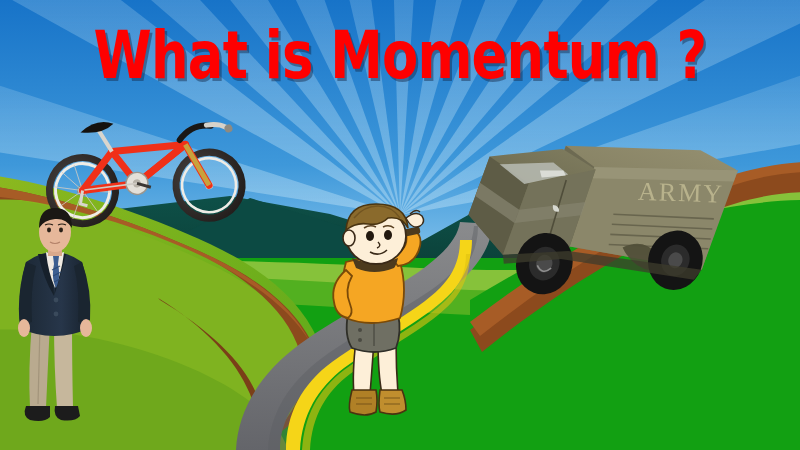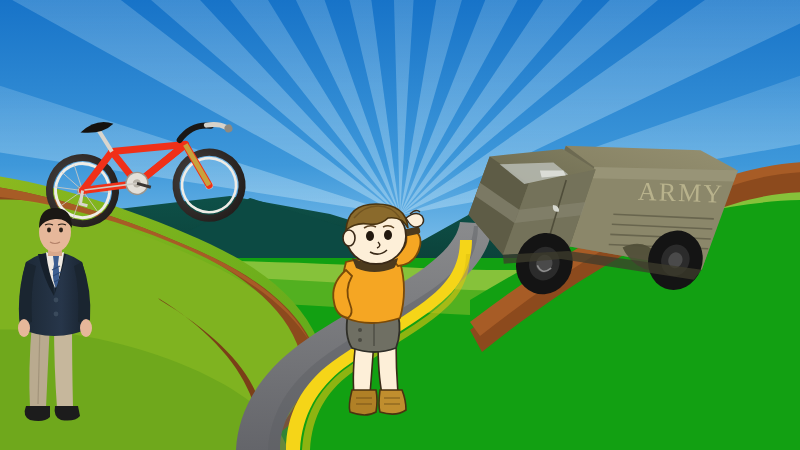--- a/index.html
+++ b/index.html
@@ -359,14 +359,17 @@
         <path d="M25,2 q0,-20 16,-20 q17,0 17,20 q-6,-10 -17,-9 q-11,1 -16,9 Z" fill="#1b1714"></path>
         <ellipse cx="35" cy="4" rx="2" ry="2.4" fill="#2a2018"></ellipse>
         <ellipse cx="47" cy="4" rx="2" ry="2.4" fill="#2a2018"></ellipse>
         <path d="M31,-1 q4,-2 8,0" stroke="#241c14" stroke-width="1.2" fill="none"></path>
         <path d="M44,-1 q4,-2 8,0" stroke="#241c14" stroke-width="1.2" fill="none"></path>
         <path d="M36,16 q5,3 10,0" stroke="#b4826a" stroke-width="1.2" fill="none"></path>
       </g>
     </g>
   </svg>
 
+  <div id="title-layer">
+    <h1 id="page-title">What is Momentum ?</h1>
+  </div>
 
 </div>
 
 </body></html>

